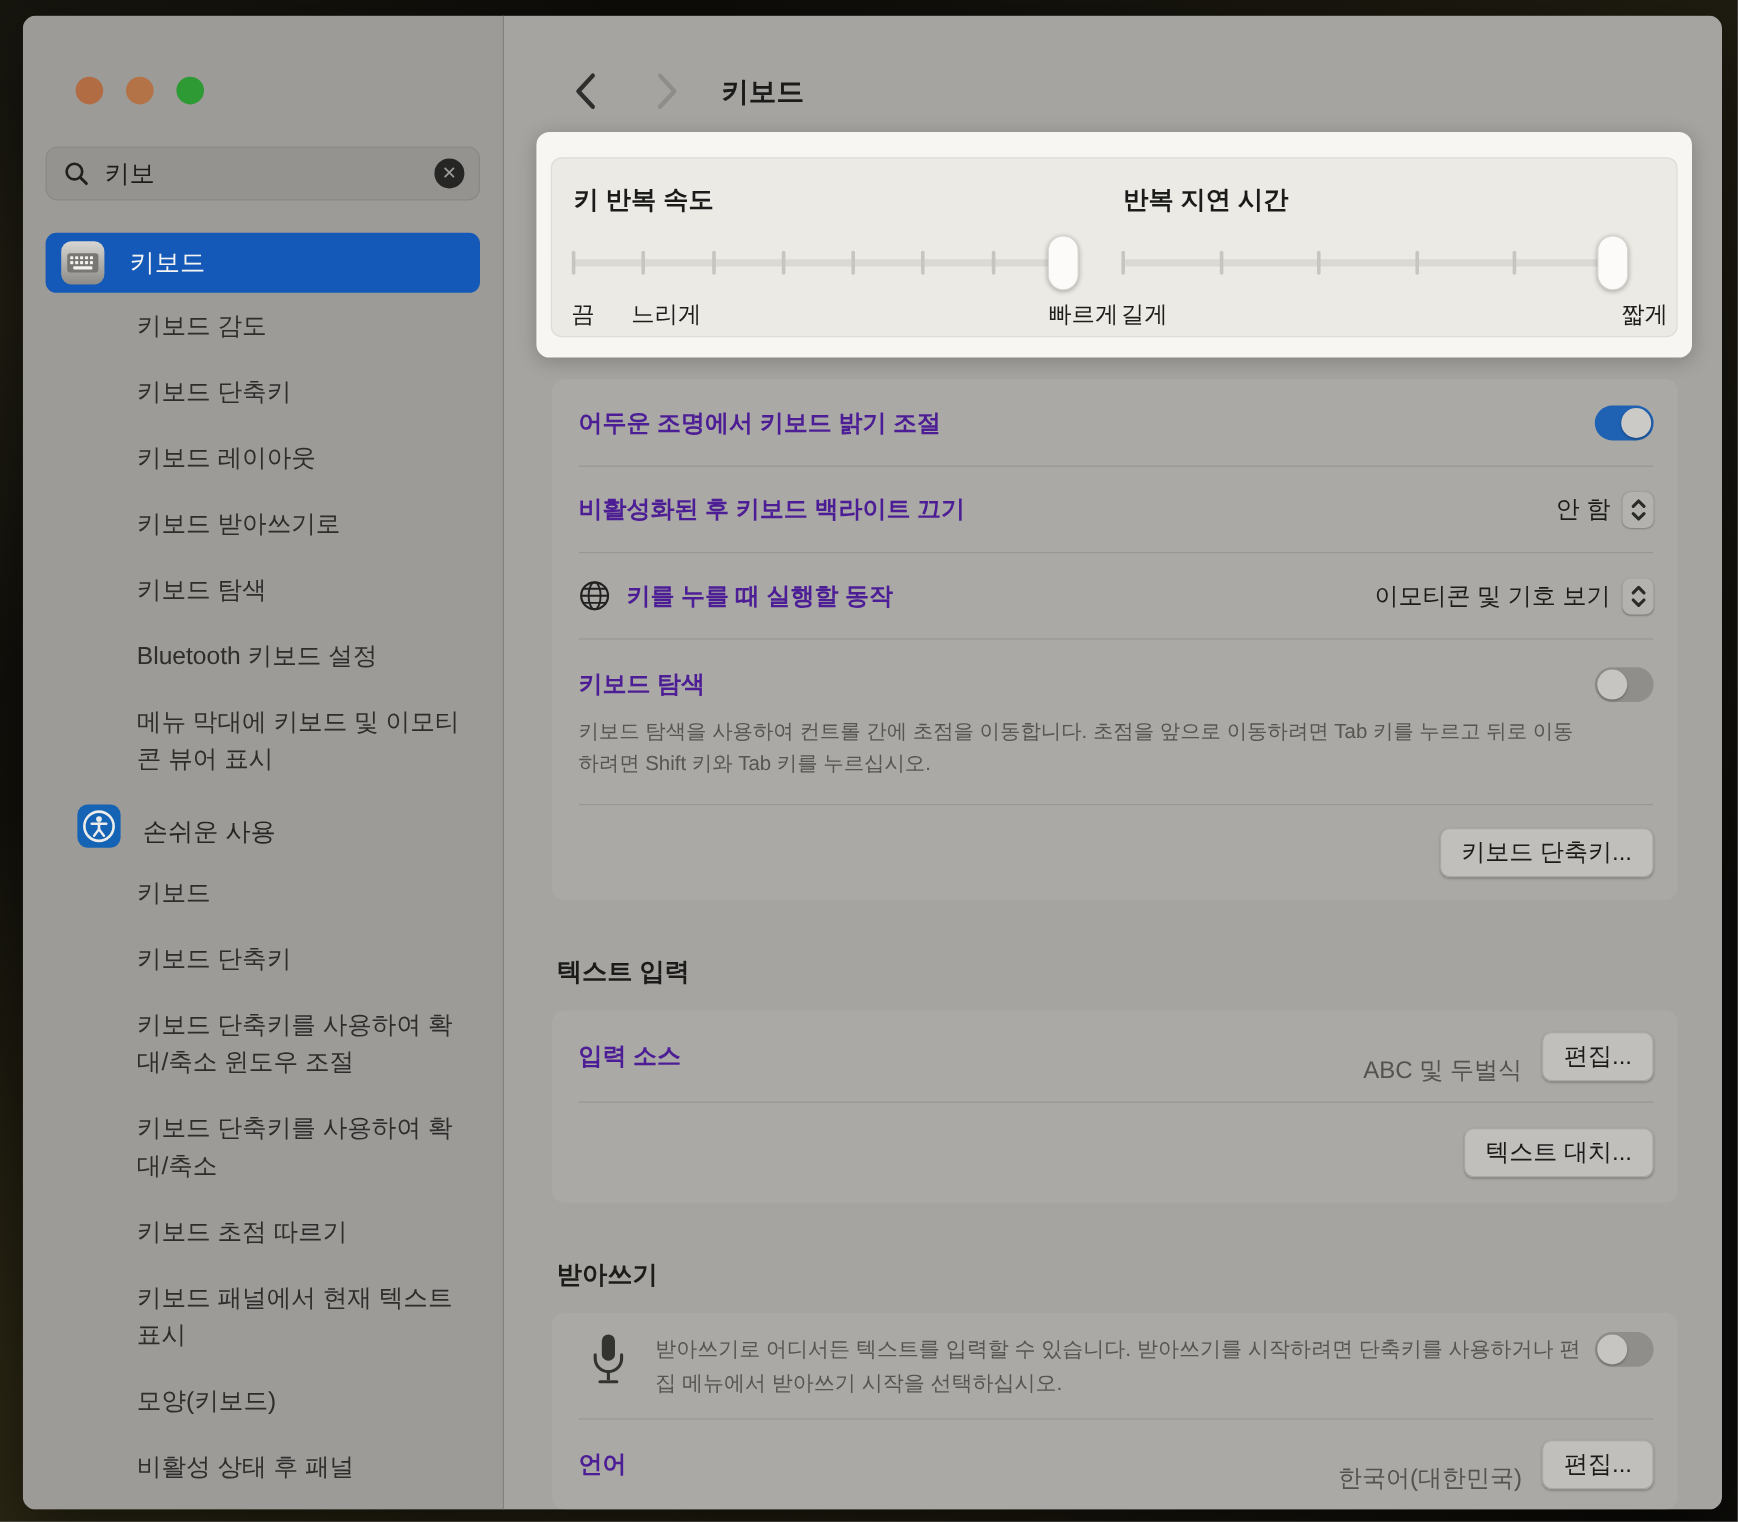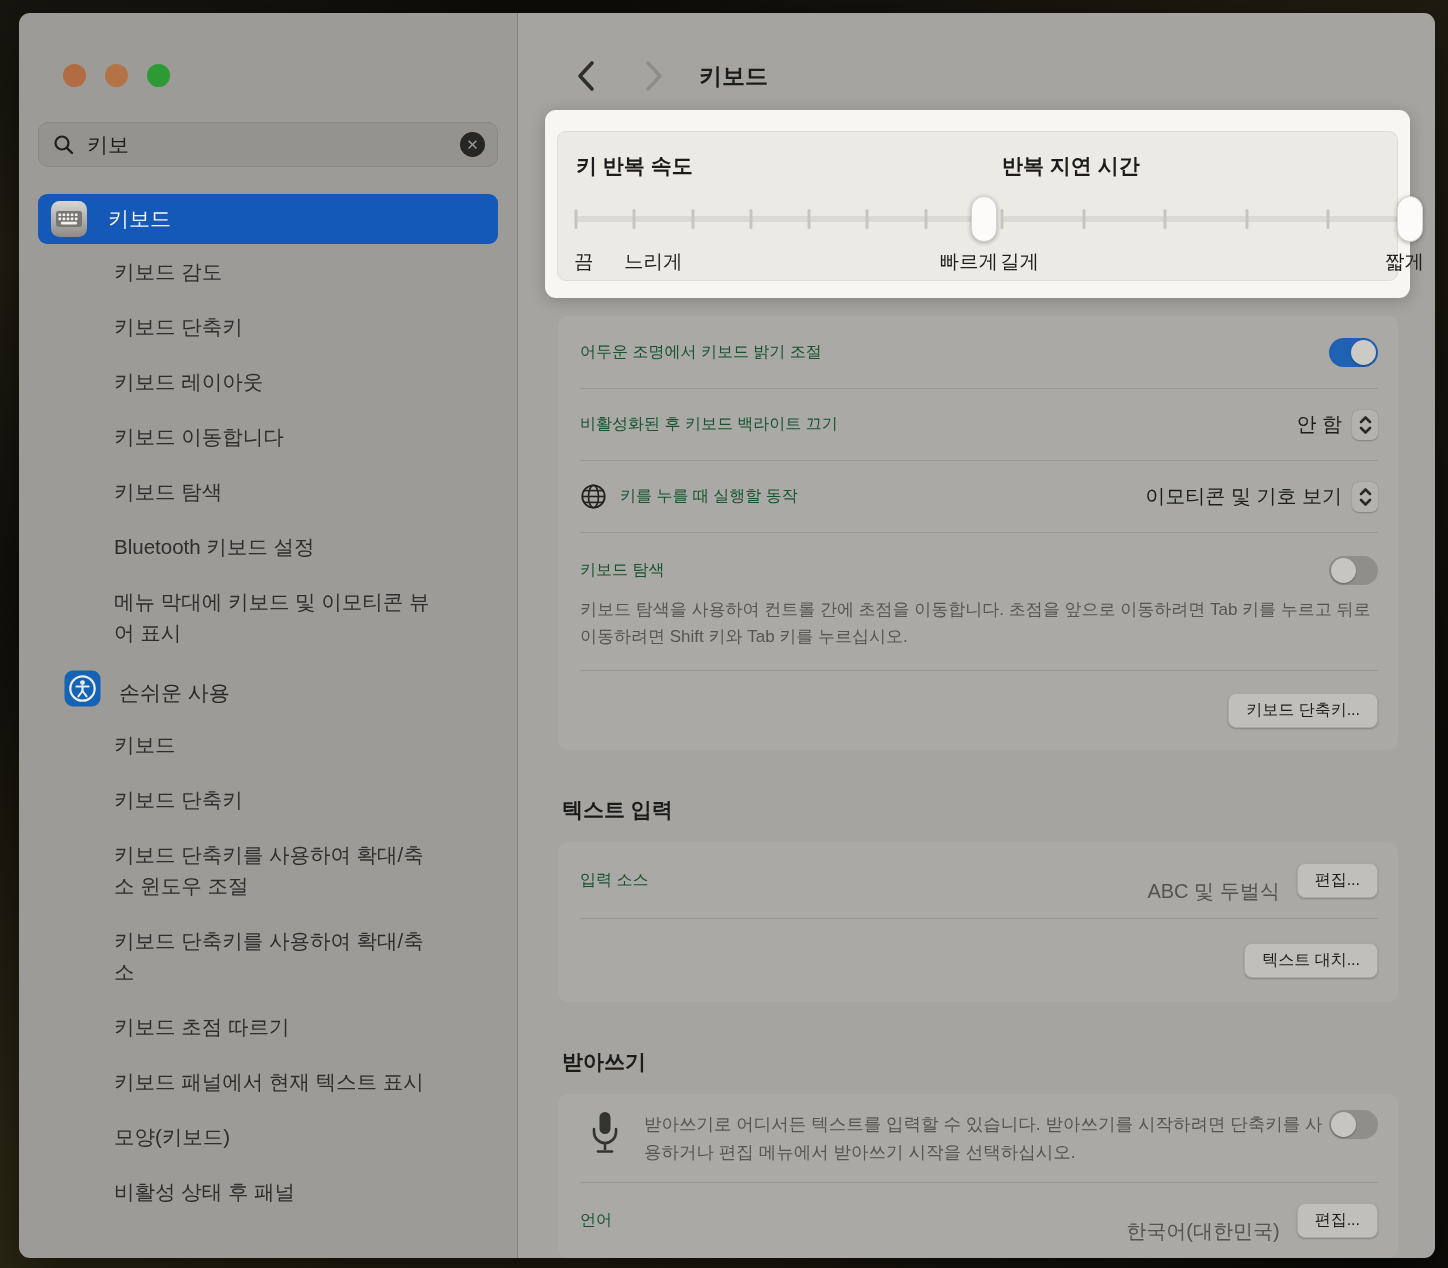--- a/index.html
+++ b/index.html
@@ -14,21 +14,21 @@
       #0e0d0a;
     position:relative;
   }
   .window {
     position:absolute; left:19px; top:13px; width:1416px; height:1245px;
     border-radius:11px; overflow:hidden; display:flex;
     box-shadow:0 24px 70px rgba(0,0,0,0.65);
   }
   
   .sidebar {
-    width:499px; flex-shrink:0; background:#9c9b98;
+    width:401px; flex-shrink:0; background:#9c9b98;
     border-right:1px solid #82817d; padding:0 19px; overflow:hidden;
   }
   .traffic-lights { display:flex; gap:19px; padding:51px 0 0 25px; }
   .tl { width:23px; height:23px; border-radius:50%; }
   .search-field {
     margin-top:35px; height:45px; border-radius:10px;
     background:#94938f; border:1.5px solid #898884;
     display:flex; align-items:center; padding:0 12px 0 14px;
   }
   .search-field svg { flex-shrink:0; }
@@ -94,21 +94,21 @@
   .sl-first { left:-2px; } .sl-mid { left:48px; } .sl-last { right:-14px; }
   
   .card {
     margin:0 37px 0 40px; background:#aaa9a6; border-radius:10px;
     padding:0 20px 0 22px;
   }
   .card1 { margin-top:18px; }
   .row { display:flex; align-items:center; position:relative; }
   .row + .row, .row + .row-block, .row-block + .row { border-top:1px solid #989793; }
   .row-1l { height:72px; }
-  .row-label { font-size:16px; color:#14532d; }
+  .row-label { font-size:20px; color:#4c1d95;font-weight:bold; }
   .row-right { margin-left:auto; display:flex; align-items:center; }
   .row-value { font-size:20px; color:#1c1c1a; }
   .row-value.dim { color:#54534f;margin-top:22px; }
   
   .toggle { width:49px; height:29px; border-radius:15px; position:relative; flex-shrink:0; }
   .toggle.on { background:#1f61b2; }
   .toggle.off { background:#8f8e8a; }
   .toggle .knob {
     position:absolute; top:2px; width:25px; height:25px; border-radius:50%;
     box-shadow:0 1px 2px rgba(0,0,0,0.3);
@@ -122,21 +122,21 @@
     box-shadow:0 0.5px 1.5px rgba(0,0,0,0.25);
   }
   
   .row-block { padding:17px 0 20px 0; }
   .kbnav-head { display:flex; align-items:center; height:40px; }
   .kbnav-desc {
     margin-top:6px; font-size:17px; line-height:27px; color:#56554f; max-width:830px;
   }
   .btn {
     background:#c0bfbc; border:0.5px solid #a9a8a4; border-radius:8px;
-    padding:6px 17px; font-size:16px; color:#1b1b19; font-family:inherit;
+    padding:6px 17px; font-size:20px; color:#1b1b19; font-family:inherit;
     box-shadow:0 1px 2px rgba(0,0,0,0.22); white-space:nowrap; cursor:default;
   }
   .btn-row { height:80px; justify-content:flex-end; }
   .section-title { font-size:21px; font-weight:700; color:#1b1b19; margin:46px 0 18px 44px; }
   .dict-row { padding:16px 0; align-items:flex-start; }
   .dict-row .mic { flex-shrink:0; margin:0 24px 0 10px; }
   .dict-desc { font-size:17.5px; line-height:28px; color:#56554f; max-width:790px; }
   .lang-row { height:76px; }
   .globe-icon { margin-right:13px; display:flex; }
   .edit-btn { margin-left:17px; }
@@ -186,21 +186,21 @@
               <rect x="24.9" y="17.6" width="2.6" height="2.6" rx="0.6"></rect>
             <rect x="11" y="21.8" width="16" height="2.8" rx="0.8"></rect>
           </g>
         </svg>
         <span class="nav-main-label">키보드</span>
       </div>
 
       <div class="nav-sub">키보드 감도</div>
       <div class="nav-sub">키보드 단축키</div>
       <div class="nav-sub">키보드 레이아웃</div>
-      <div class="nav-sub">키보드 이동합니다</div>
+      <div class="nav-sub">키보드 받아쓰기로</div>
       <div class="nav-sub">키보드 탐색</div>
       <div class="nav-sub">Bluetooth 키보드 설정</div>
       <div class="nav-sub wrap">메뉴 막대에 키보드 및 이모티콘 뷰어 표시</div>
 
       <div class="nav-head">
         <svg class="a11y-icon" width="37" height="37" viewBox="0 0 37 37">
           <rect x="0.5" y="0.5" width="36" height="36" rx="8.5" fill="#1563b5"></rect>
           <circle cx="18.5" cy="18.5" r="12.2" fill="none" stroke="#ececea" stroke-width="2.2"></circle>
           <circle cx="18.5" cy="12.6" r="2.4" fill="#ececea"></circle>
           <line x1="12.4" y1="16.4" x2="24.6" y2="16.4" stroke="#ececea" stroke-width="2" stroke-linecap="round"></line>

